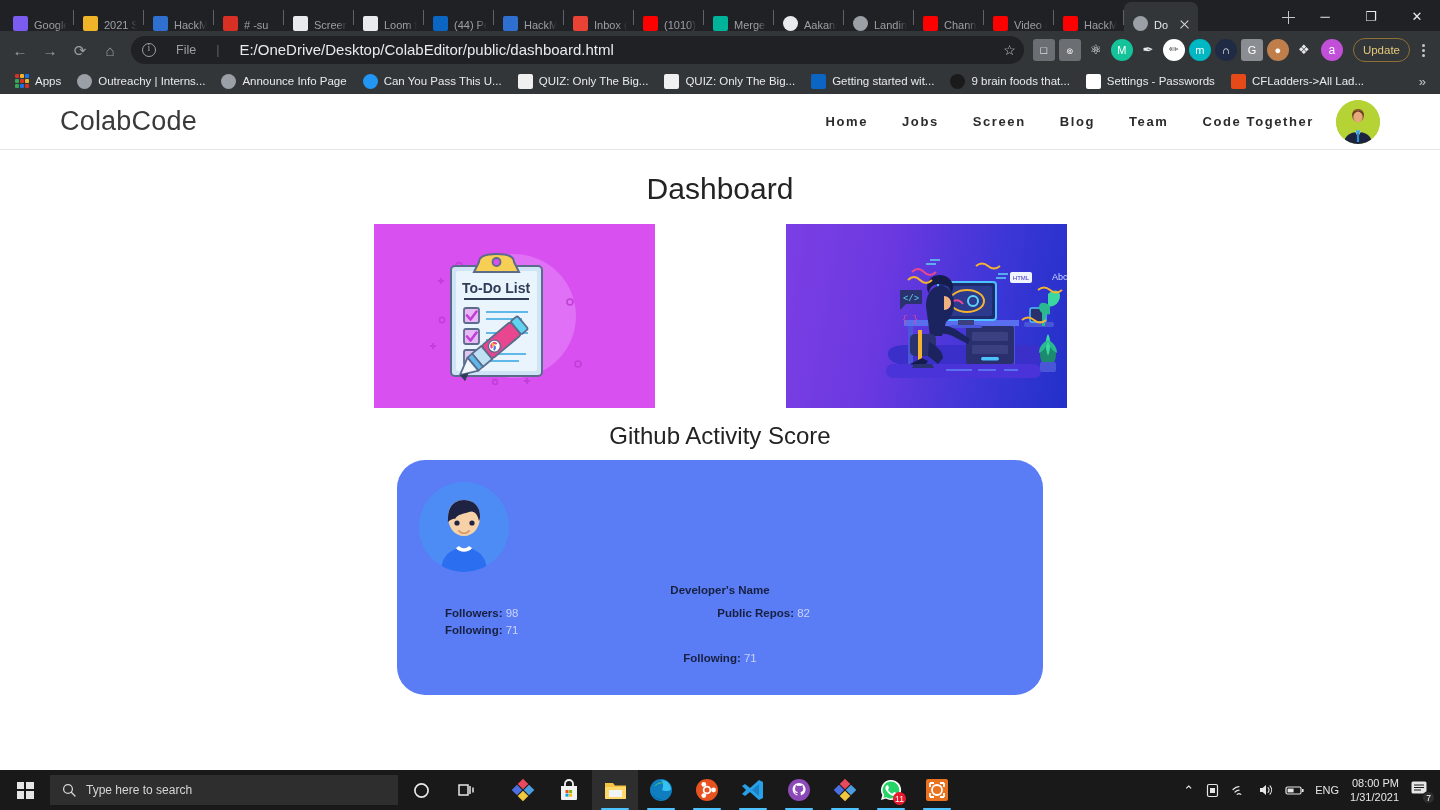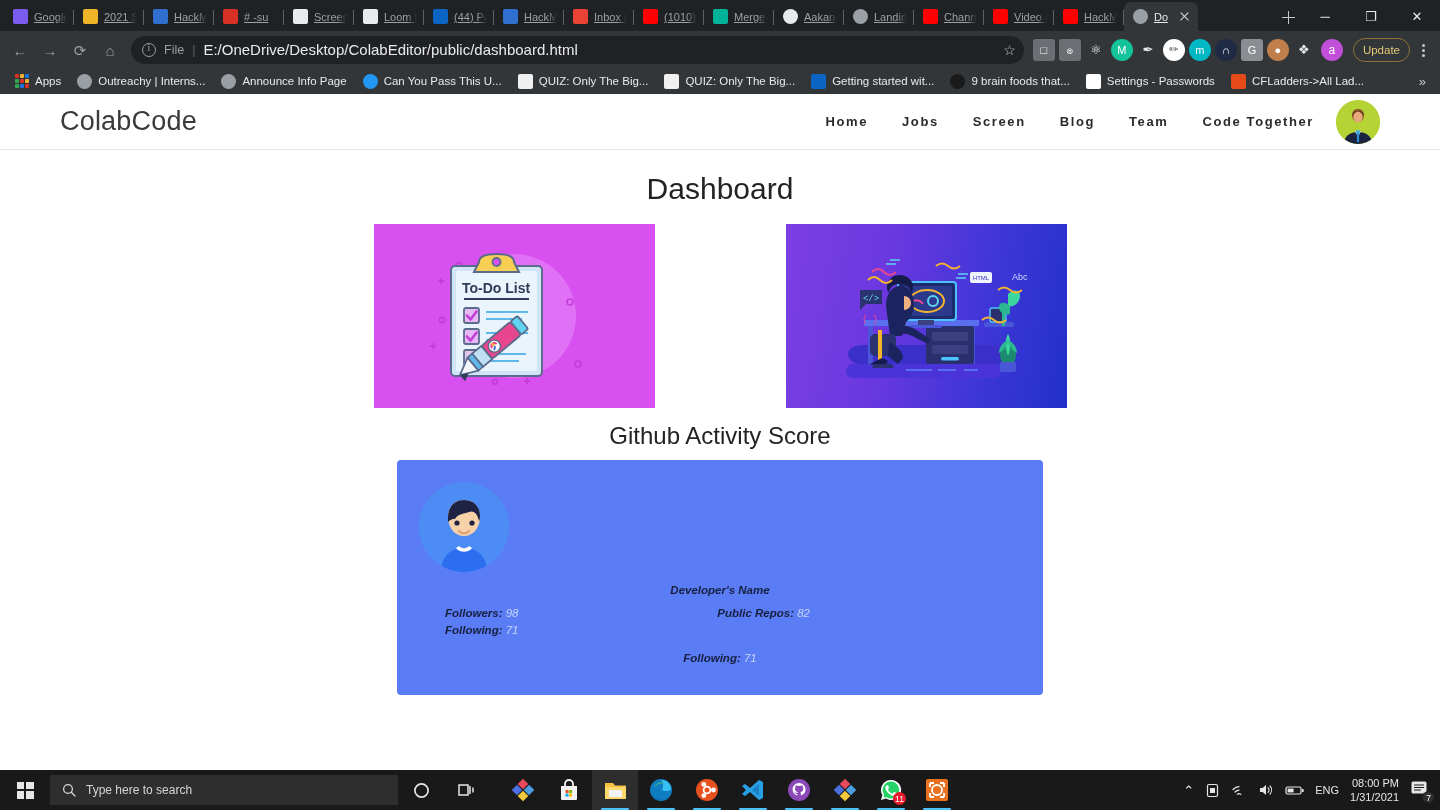--- a/index.html
+++ b/index.html
@@ -10,25 +10,24 @@
     -webkit-font-smoothing: antialiased;
   }
 
   
   .browser { width: 1440px; height: 770px; background: #323639; display: flex; flex-direction: column; }
 
   
   .tabstrip { height: 31px; background: #202124; display: flex; align-items: flex-end; padding-left: 4px; position: relative; }
   .tabs { display: flex; align-items: flex-end; height: 31px; flex: 1; min-width: 0; }
   .tab {
-    height: 29px; display: flex; align-items: center; gap: 6px;
+    height: 29px; display: flex; align-items: flex-end; gap: 6px;
     padding: 0 7px 0 9px; min-width: 0; flex: 0 0 auto;
     width: 70px; position: relative; color: #9aa0a6; font-size: 11px;
     border-radius: 7px 7px 0 0;
-    text-decoration: underline;
   }
   .tab .tab-title {
     white-space: nowrap; overflow: hidden; flex: 1;
     -webkit-mask-image: linear-gradient(to right, #000 70%, transparent 100%);
     mask-image: linear-gradient(to right, #000 70%, transparent 100%);
   }
   .tab:not(.active)::after {
     content: ""; position: absolute; right: 0; top: 8px; height: 15px; width: 1px; background: #5f6368;
   }
   .tab.active { background: #323639; color: #e8eaed; width: 74px; }
@@ -47,21 +46,21 @@
   .wincontrols { display: flex; align-items: center; height: 31px; margin-left: auto; flex: 0 0 auto; }
   .wc { width: 46px; height: 31px; position: relative; }
   .wc .g { position: absolute; left: 50%; top: 50%; transform: translate(-50%,-50%); color: #e8eaed; font-size: 13px; line-height: 1; }
 
   
   .toolbar { height: 37px; background: #323639; display: flex; align-items: center; padding: 0 6px; gap: 2px; }
   .navbtn { width: 28px; height: 28px; position: relative; flex: 0 0 28px; color: #9aa0a6; }
   .navbtn .g { position: absolute; left: 50%; top: 50%; transform: translate(-50%,-50%); font-size: 15px; line-height: 1; }
   .omnibox {
     flex: 1; height: 28px; background: #202124; border-radius: 14px;
-    display: flex; align-items: center; padding: 0 8px 0 11px; margin: 0 5px; min-width: 0;
+    display: flex; align-items: center; padding: 0 8px 0 11px; margin: 0 5px; min-width: 0; gap: 12px;
   }
   .omni-info { width: 14px; height: 14px; border: 1.3px solid #9aa0a6; border-radius: 50%; position: relative; flex: 0 0 14px; }
   .omni-info::after { content: "i"; position: absolute; left: 0; right: 0; top: -1.5px; text-align: center; color: #9aa0a6; font-size: 10px; font-family: "Liberation Serif", serif; }
   .omni-scheme { color: #9aa0a6; font-size: 12.5px; margin-left: 8px; }
   .omni-sep { color: #5f6368; margin: 0 8px; font-size: 12.5px; }
   .omni-url { color: #e8eaed; font-size: 15px; white-space: nowrap; overflow: hidden; flex: 1; }
   .omni-star { margin-left: auto; color: #c4c7c5; font-size: 14px; padding-left: 8px; }
   .ext { width: 22px; height: 22px; flex: 0 0 22px; margin: 0 2px; position: relative; border-radius: 3px; }
   .updatebtn {
     height: 24px; border: 1px solid #8e7135; border-radius: 12px; color: #e2c878;
@@ -91,27 +90,27 @@
   .nav-avatar {
     width: 44px; height: 44px; border-radius: 50%; background: #b5d334; margin-left: 22px;
     position: relative; overflow: hidden; flex: 0 0 44px;
   }
 
   .page-title { text-align: center; font-size: 30px; font-weight: 400; color: #232323; margin-top: 22px; }
 
   .cards { display: flex; justify-content: center; gap: 131px; margin-top: 18px; }
   .card-img { width: 281px; height: 184px; overflow: hidden; position: relative; }
   .card-img.todo { background: #d850f0; }
-  .card-img.dev { background: linear-gradient(100deg,#7b3fe4 0%,#6b38e0 35%,#3b36d6 72%,#2230c8 100%); }
+  .card-img.dev { background: linear-gradient(100deg,#7b3fe4 0%,#6b38e0 35%,#3b36d6 72%,#2230c8 100%); padding-left: 40px; }
 
   .section-title { text-align: center; font-size: 24px; font-weight: 400; color: #232323; margin-top: 14px; }
 
   .gh-card {
     width: 646px; height: 235px; margin: 10px auto 0; background: #5a7cf5;
-    border-radius: 4px; position: relative; font-style: italic;
+    border-radius: 28px; position: relative;
   }
   .gh-avatar { position: absolute; left: 22px; top: 22px; width: 90px; height: 90px; border-radius: 50%; background: #4d8cf5; overflow: hidden; }
   .gh-name { position: absolute; left: 0; right: 0; top: 124px; text-align: center; color: #17203f; font-size: 11.5px; font-weight: 700; }
   .gh-left { position: absolute; left: 48px; top: 145px; }
   .gh-right { position: absolute; left: 0; width: 413px; top: 145px; text-align: right; }
   .gh-bottom { position: absolute; left: 0; right: 0; top: 190px; text-align: center; }
   .stat { font-size: 11.5px; line-height: 17px; color: #c9d4fb; white-space: nowrap; }
   .stat b { color: #17203f; font-weight: 700; }
 
   

